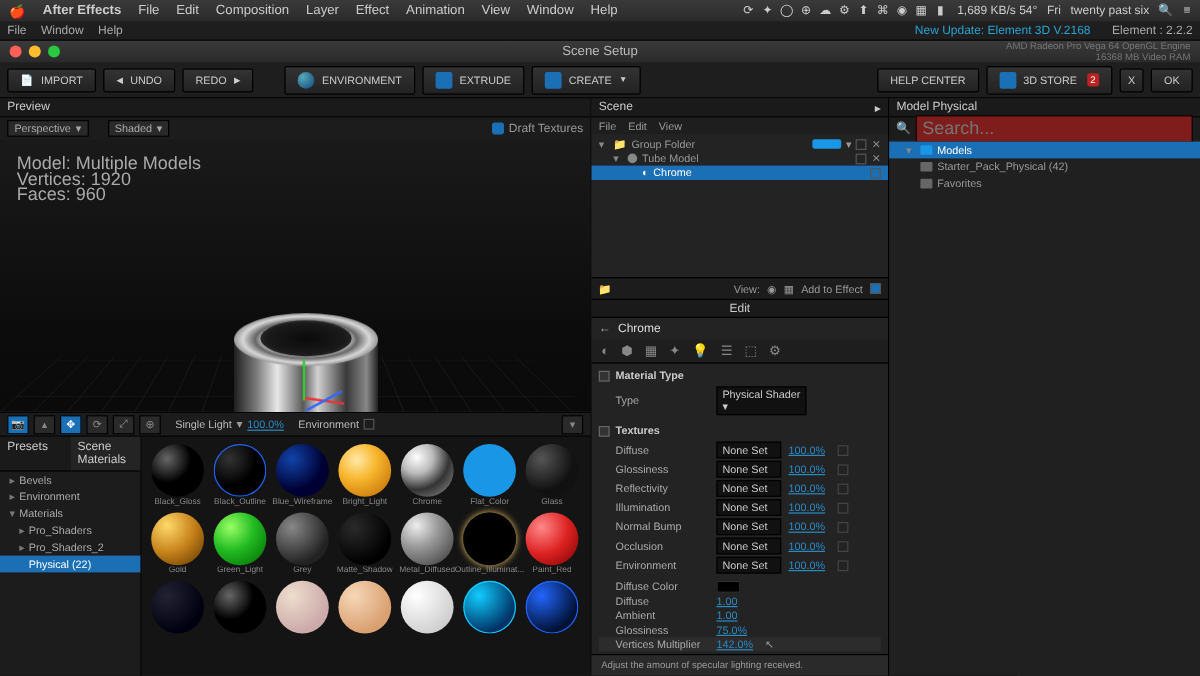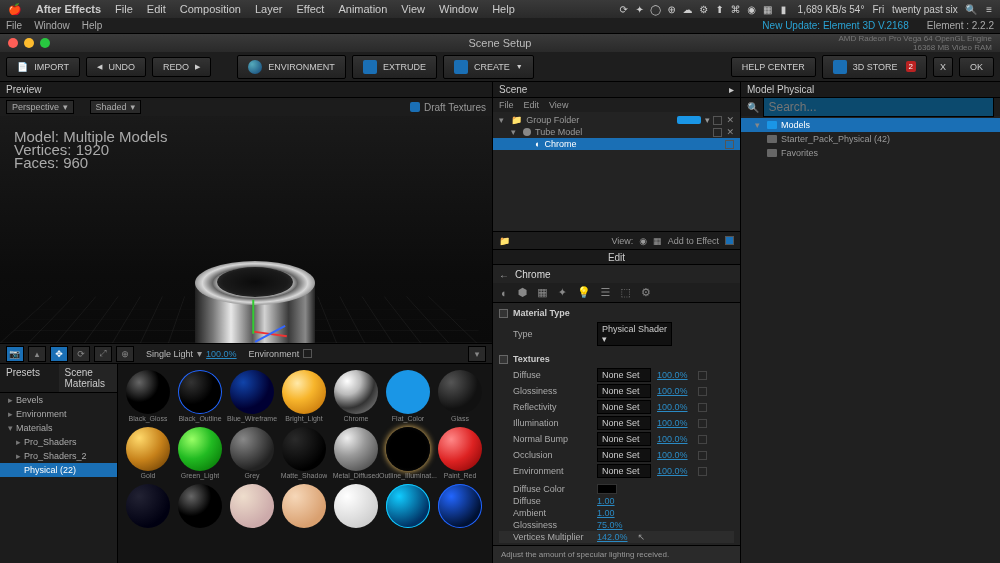--- a/index.html
+++ b/index.html
@@ -140,21 +140,21 @@
 .prop .dd { background: #111; border: 1px solid #000; padding: 1px 4px; color: #ccc; min-width: 54px; display: flex; justify-content: space-between; cursor: pointer; flex-direction: column; }
 .prop .val { color: #2a8ac4; text-decoration: underline; cursor: text; }
 .prop .swatch { width: 20px; height: 10px; background: #000; border: 1px solid #333; }
 .prop .psq { width: 9px; height: 9px; border: 1px solid #444; margin-left: 4px; }
 .prop.hl { background: #2c2c2c; }
 .tooltip { background: #2a2a2a; border-top: 1px solid #000; padding: 4px 8px; font-size: 8px; color: #999; }
 .tooltip .tt { color: #ccc; font-size: 9px; }
 
 
 .mb-search { height: 18px; display: flex; align-items: center; padding: 0 6px; background: #1c1c1c; gap: 4px; }
-.mb-search input { flex: 1; background: #0c4a6e; border: 1px solid #000; color: #999; font-size: 12px; padding: 2px 4px; }
+.mb-search input { flex: 1; background: #7f1d1d; border: 1px solid #000; color: #999; font-size: 15px; padding: 2px 4px; }
 .mb-tree { padding: 2px 0; }
 .mb-row { padding: 2px 6px 2px 14px; font-size: 9px; display: flex; align-items: center; gap: 4px; cursor: pointer; }
 .mb-row.sel { background: #1a6fb5; color: #fff; }
 .fold-ico { width: 10px; height: 8px; background: #666; border-radius: 1px; }
 .fold-ico.blue { background: #1a96e6; }
 .mb-row .caret { width: 8px; color: #888; }
 </style>
 </head>
 <body>
 

